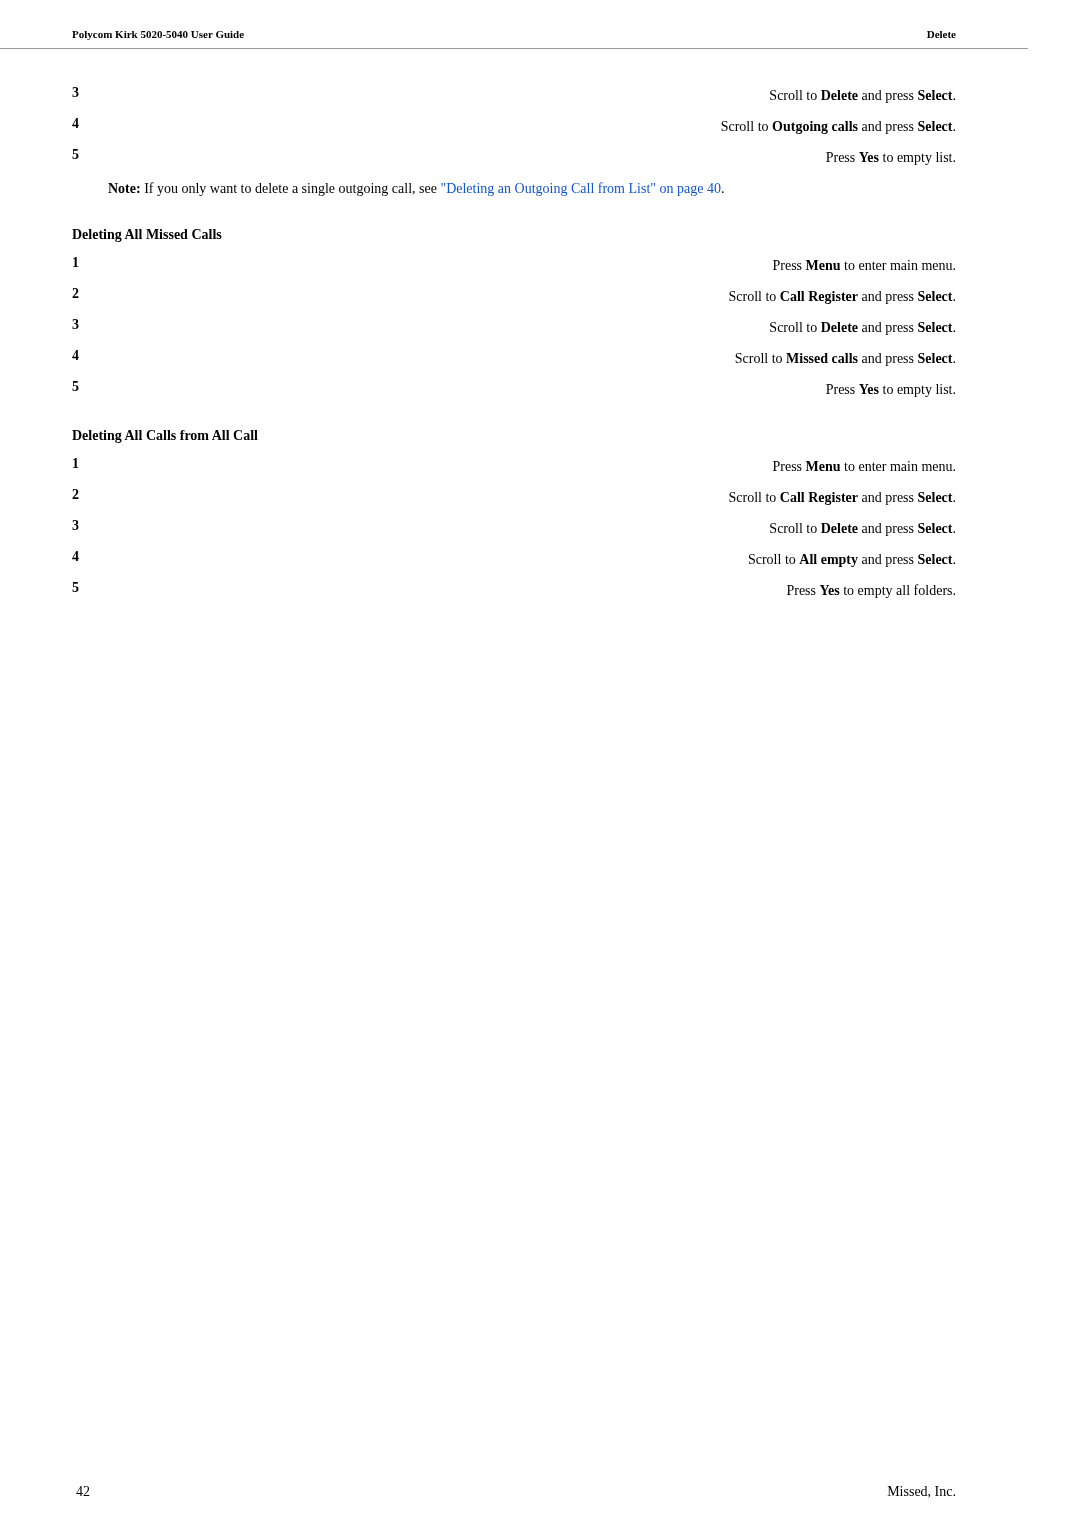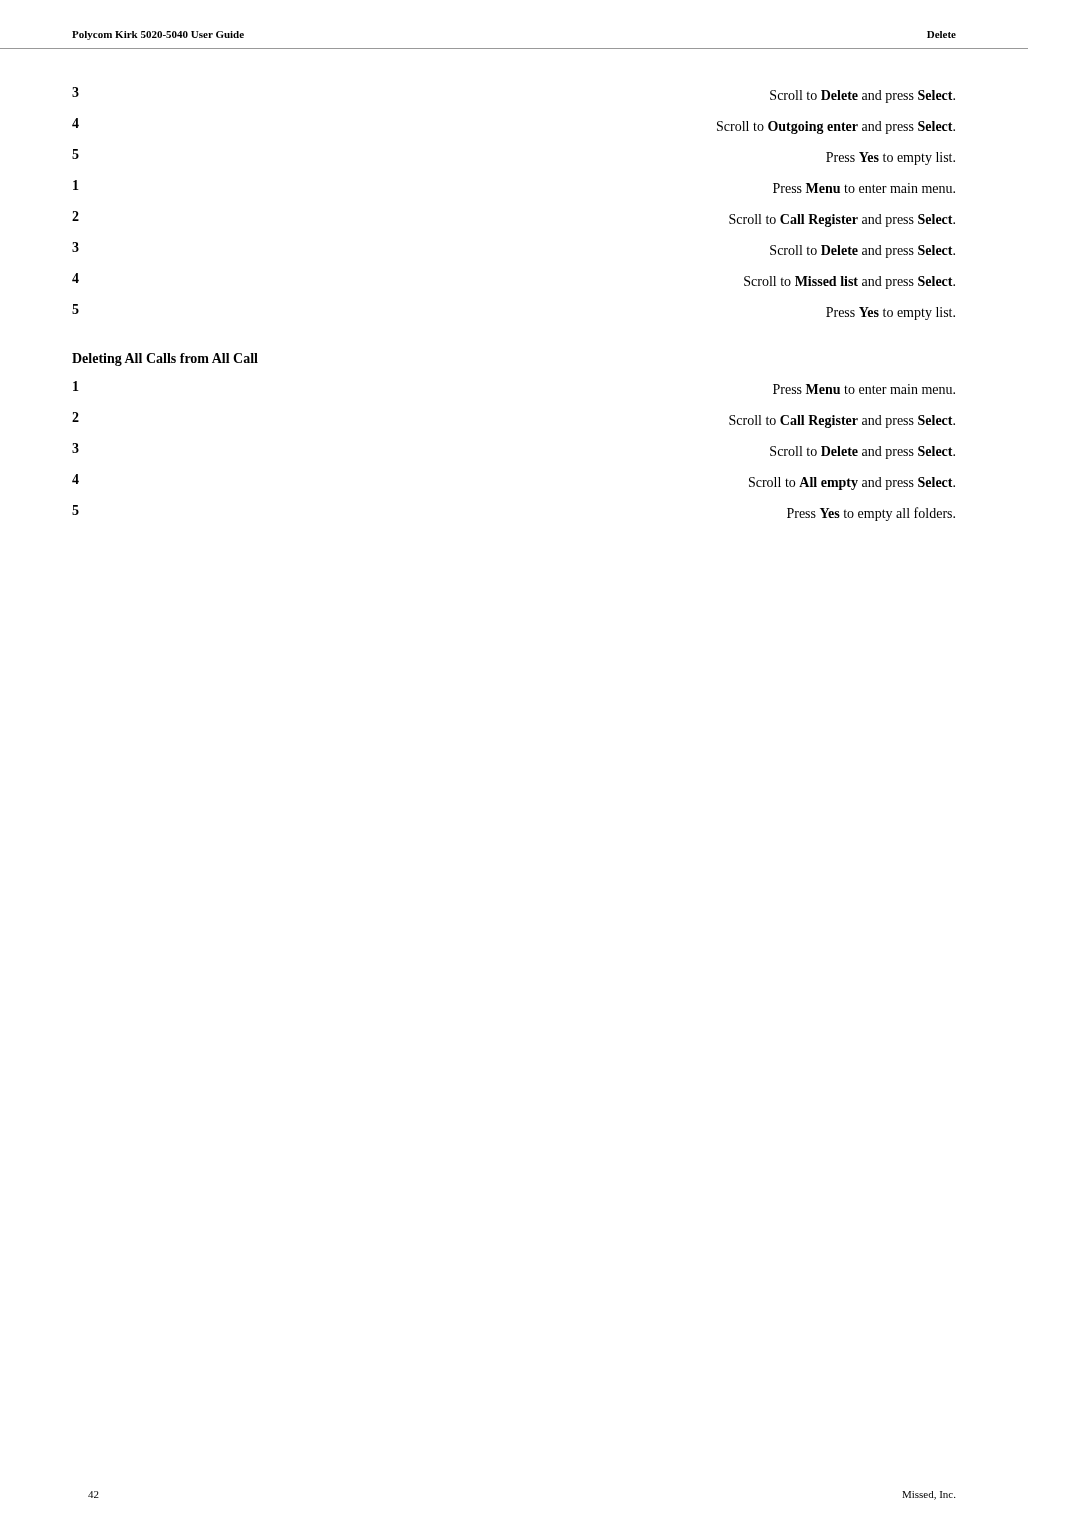--- a/index.html
+++ b/index.html
@@ -98,26 +98,26 @@
     
     a.doc-link {
       color: #1155cc;
       text-decoration: none;
     }
 
     
     .page-footer {
       position: absolute;
       bottom: 28px;
-      left: 88px;
+      left: 76px;
       right: 72px;
       display: flex;
       justify-content: space-between;
       align-items: center;
-      font-size: 11px;
+      font-size: 14px;
       color: #000000;
     }
 
     .bold {
       font-weight: bold;
     }
   </style>
 </head>
 <body>
 
@@ -132,51 +132,56 @@
 
     <div>
 
       <div class="numbered-item">
         <span class="number-col bold">3</span>
         <span class="item-content">Scroll to <strong>Delete</strong> and press <strong>Select</strong>.</span>
       </div>
 
       <div class="numbered-item">
         <span class="number-col bold">4</span>
-        <span class="item-content">Scroll to <strong>Outgoing enter</strong> and press <strong>Select</strong>.</span>
+        <span class="item-content">Scroll to <strong>Outgoing calls</strong> and press <strong>Select</strong>.</span>
       </div>
 
       <div class="numbered-item">
         <span class="number-col bold">5</span>
         <span class="item-content">Press <strong>Yes</strong> to empty list.</span>
       </div>
 
+      <div class="note-block">
+        <span class="note-label">Note:</span>
+        <span> If you only want to delete a single outgoing call, see </span><a class="doc-link" href="#">"Deleting an Outgoing Call from List" on page 40</a><span>.</span>
+      </div>
 
     </div>
 
     <div>
+      <div class="section-heading">Deleting All Missed Calls</div>
 
       <div class="numbered-item">
         <span class="number-col bold">1</span>
         <span class="item-content">Press <strong>Menu</strong> to enter main menu.</span>
       </div>
 
       <div class="numbered-item">
         <span class="number-col bold">2</span>
         <span class="item-content">Scroll to <strong>Call Register</strong> and press <strong>Select</strong>.</span>
       </div>
 
       <div class="numbered-item">
         <span class="number-col bold">3</span>
         <span class="item-content">Scroll to <strong>Delete</strong> and press <strong>Select</strong>.</span>
       </div>
 
       <div class="numbered-item">
         <span class="number-col bold">4</span>
-        <span class="item-content">Scroll to <strong>Missed list</strong> and press <strong>Select</strong>.</span>
+        <span class="item-content">Scroll to <strong>Missed calls</strong> and press <strong>Select</strong>.</span>
       </div>
 
       <div class="numbered-item">
         <span class="number-col bold">5</span>
         <span class="item-content">Press <strong>Yes</strong> to empty list.</span>
       </div>
 
     </div>
 
     <div>

